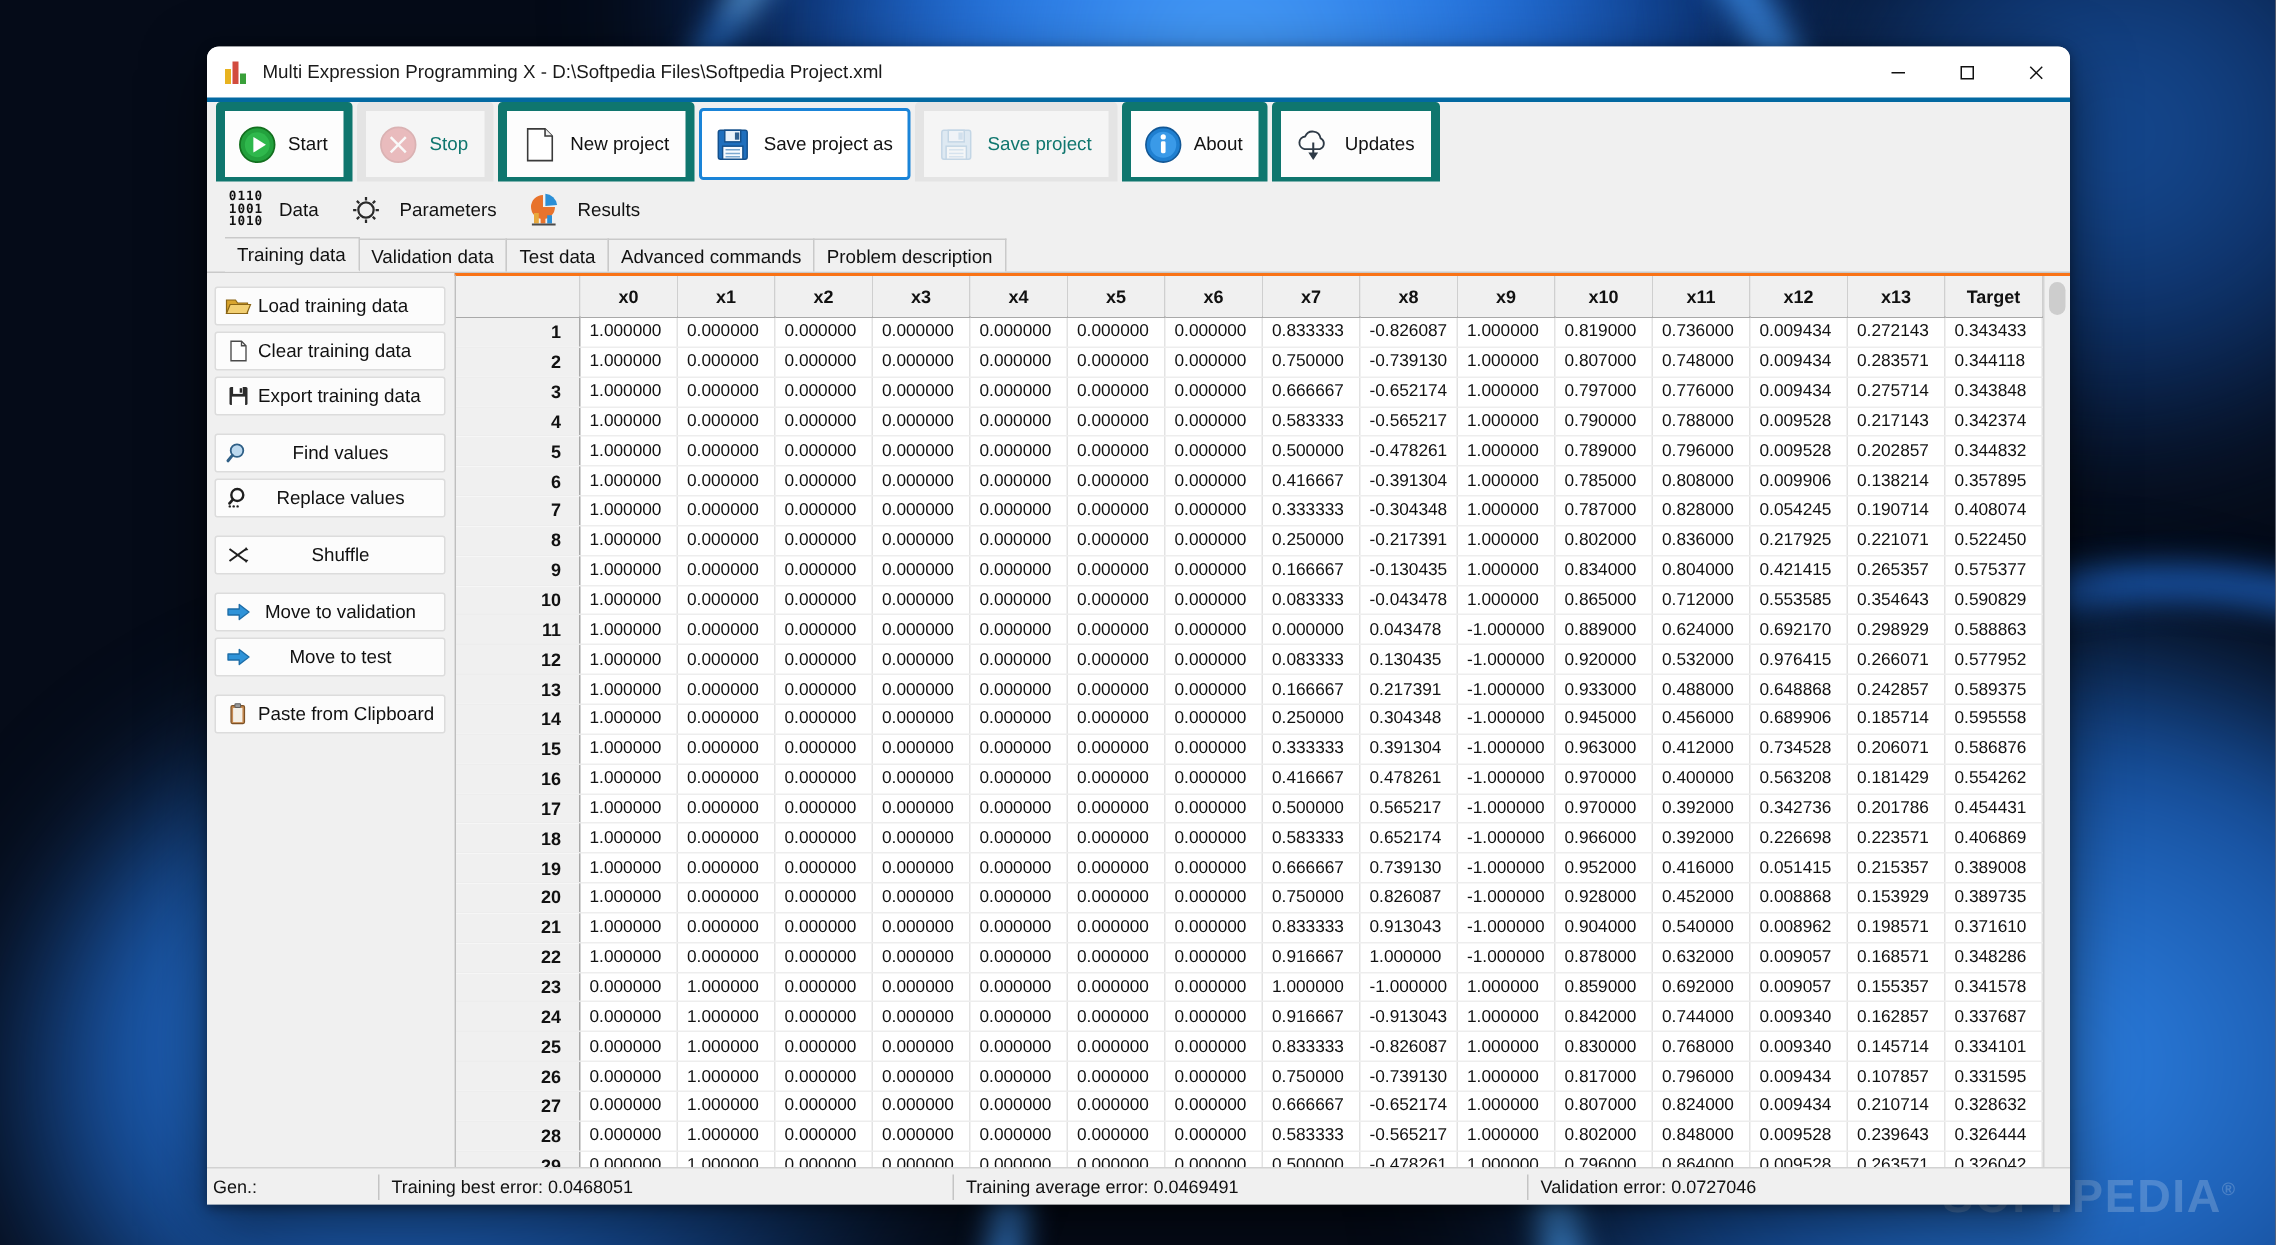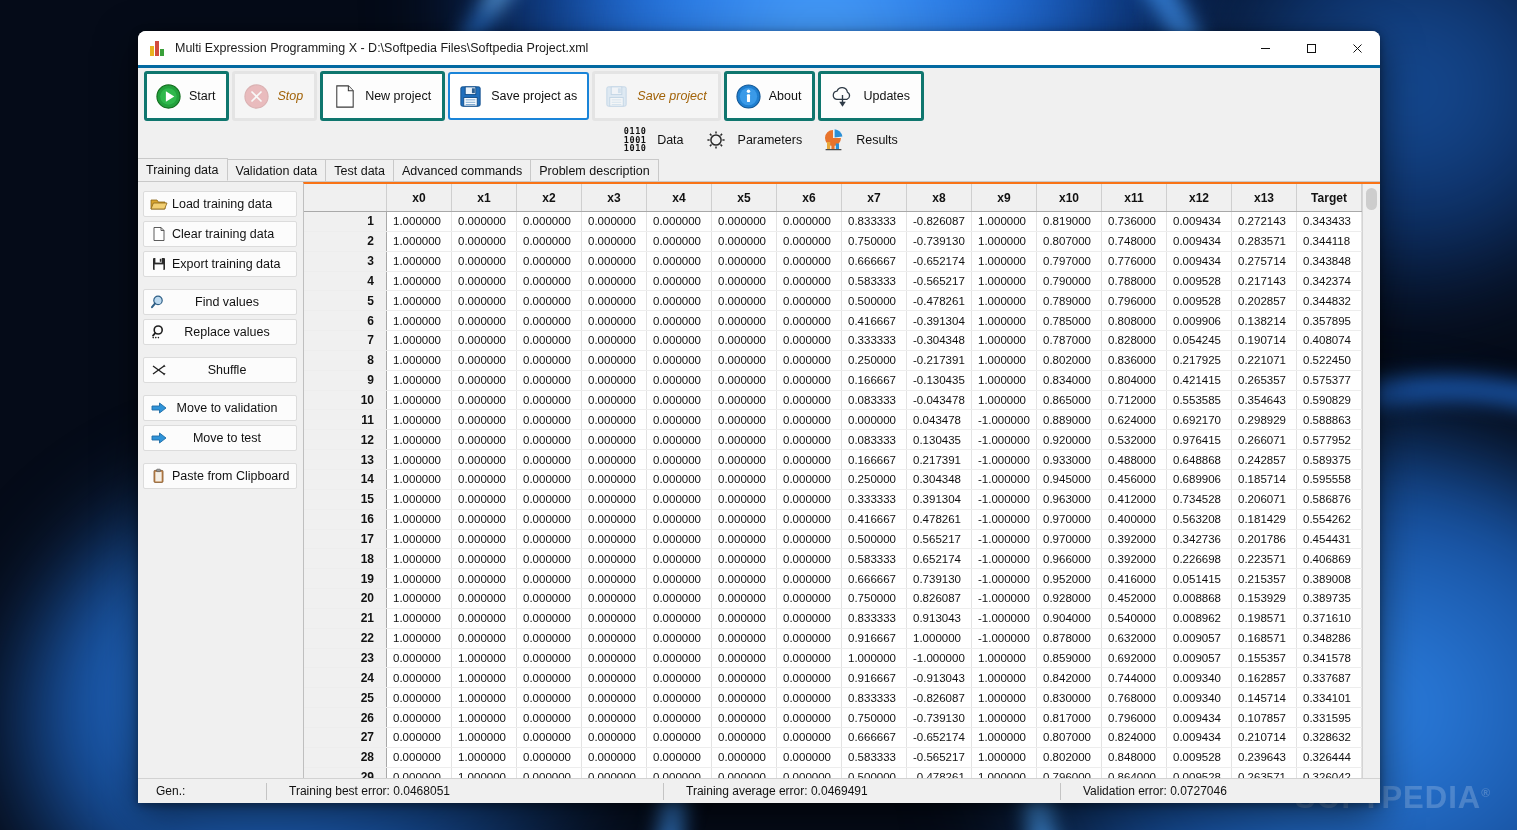--- a/index.html
+++ b/index.html
@@ -57,47 +57,47 @@
   .wbtn{width:46px;height:34px;display:flex;align-items:center;justify-content:center;cursor:default;}
   .wglyph{font-size:11px;color:#111;line-height:1;font-family:"DejaVu Sans", sans-serif;}
 
   
   #toolbar-main{
     flex:0 0 auto;height:50px;background:#f0f0f0;display:flex;align-items:center;
     padding:3px 0 0 6px;gap:3px;
   }
   .tbtn{
     height:44px;min-width:54px;display:flex;align-items:center;gap:7px;
-    padding:0 11px 0 8px;background:#fdfdfd;border:3px solid #0f766e;border-radius:3px;
+    padding:0 11px 0 8px;background:#fdfdfd;border:6px solid #0f766e;border-radius:3px;
     font-size:12.5px;color:#111;white-space:nowrap;cursor:default;
   }
-  .tbtn.disabled{color:#a16207;background:#f5f5f5;border-color:#e4e4e4;font-style:italic;}
+  .tbtn.disabled{color:#0f766e;background:#f5f5f5;border-color:#e4e4e4;}
   .tbtn.disabled .ic{opacity:.4;}
   .tbtn.sel{border:2px solid #1a84d8;background:#fff;padding:0 10px 0 7px;}
   .ic{width:27px;height:27px;flex:0 0 auto;display:block;}
 
   #toolbar-sec{
     flex:0 0 auto;height:38px;background:#f0f0f0;display:flex;align-items:center;
-    padding-left:8px;gap:3px;justify-content:center;
+    padding-left:8px;gap:3px;
   }
   .sbtn{
     height:34px;display:flex;align-items:center;gap:7px;padding:0 10px 0 2px;
     background:transparent;border:1px solid transparent;border-radius:3px;
     font-size:12.5px;color:#111;white-space:nowrap;cursor:default;
   }
   .sic{width:30px;height:28px;flex:0 0 auto;display:block;}
   .binary{
     font-family:"DejaVu Sans Mono", monospace;font-size:8.5px;font-weight:bold;
     line-height:8.5px;color:#111;letter-spacing:.6px;
   }
 
   
   #tabs{
     flex:0 0 auto;height:22px;background:#f0f0f0;display:flex;align-items:flex-end;
-    padding-left:0;border-bottom:1px solid #c9c9c9;
+    padding-left:12px;border-bottom:1px solid #c9c9c9;
   }
   .tab{
     height:21px;padding:0 8px;display:flex;align-items:center;font-size:12.5px;
     color:#111;background:#f0f0f0;border:1px solid #c9c9c9;border-bottom:none;
     margin-right:-1px;cursor:default;white-space:nowrap;
   }
   .tab.active{background:#f0f0f0;border-color:#c9c9c9;border-bottom:1px solid #f0f0f0;position:relative;z-index:2;}
   .tab:first-child{border-left:none;}
 
   
@@ -138,21 +138,21 @@
     width:17px;flex:0 0 auto;background:#f0f0f0;border-left:1px solid #d4d4d4;
     position:relative;
   }
   #vthumb{position:absolute;left:3px;top:4px;width:11px;height:22px;background:#cdcdcd;border-radius:6px;}
 
   
   #status{
     flex:0 0 auto;height:24px;background:#f0f0f0;border-top:1px solid #d2d2d2;
     display:flex;align-items:center;font-size:12px;color:#111;
   }
-  .scell{height:24px;display:flex;align-items:center;padding-left:18px;white-space:nowrap;}
+  .scell{height:24px;display:flex;align-items:center;padding-left:4px;white-space:nowrap;}
   .sdiv{width:1px;height:17px;background:#c4c4c4;margin:0 4px;}
 </style>
 </head>
 <body>
 
 <div id="desktop">
   <div class="bloom b1"></div>
   <div class="bloom b2"></div>
   <div class="bloom b3"></div>
   <div class="bloom b4"></div>

